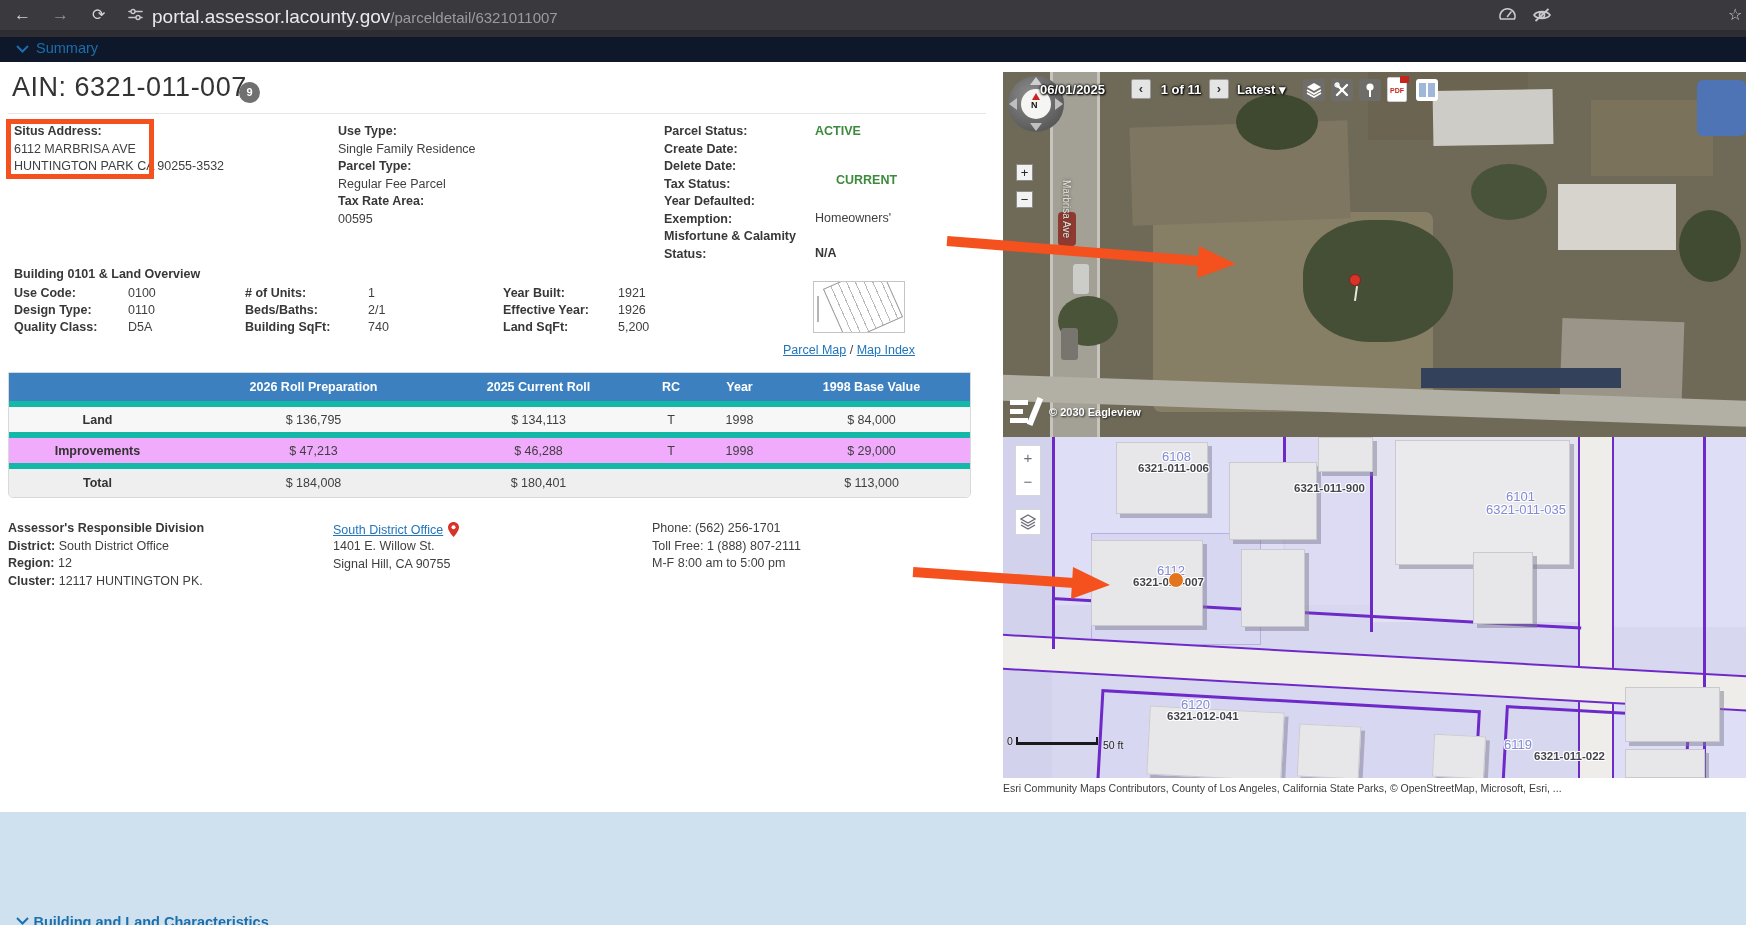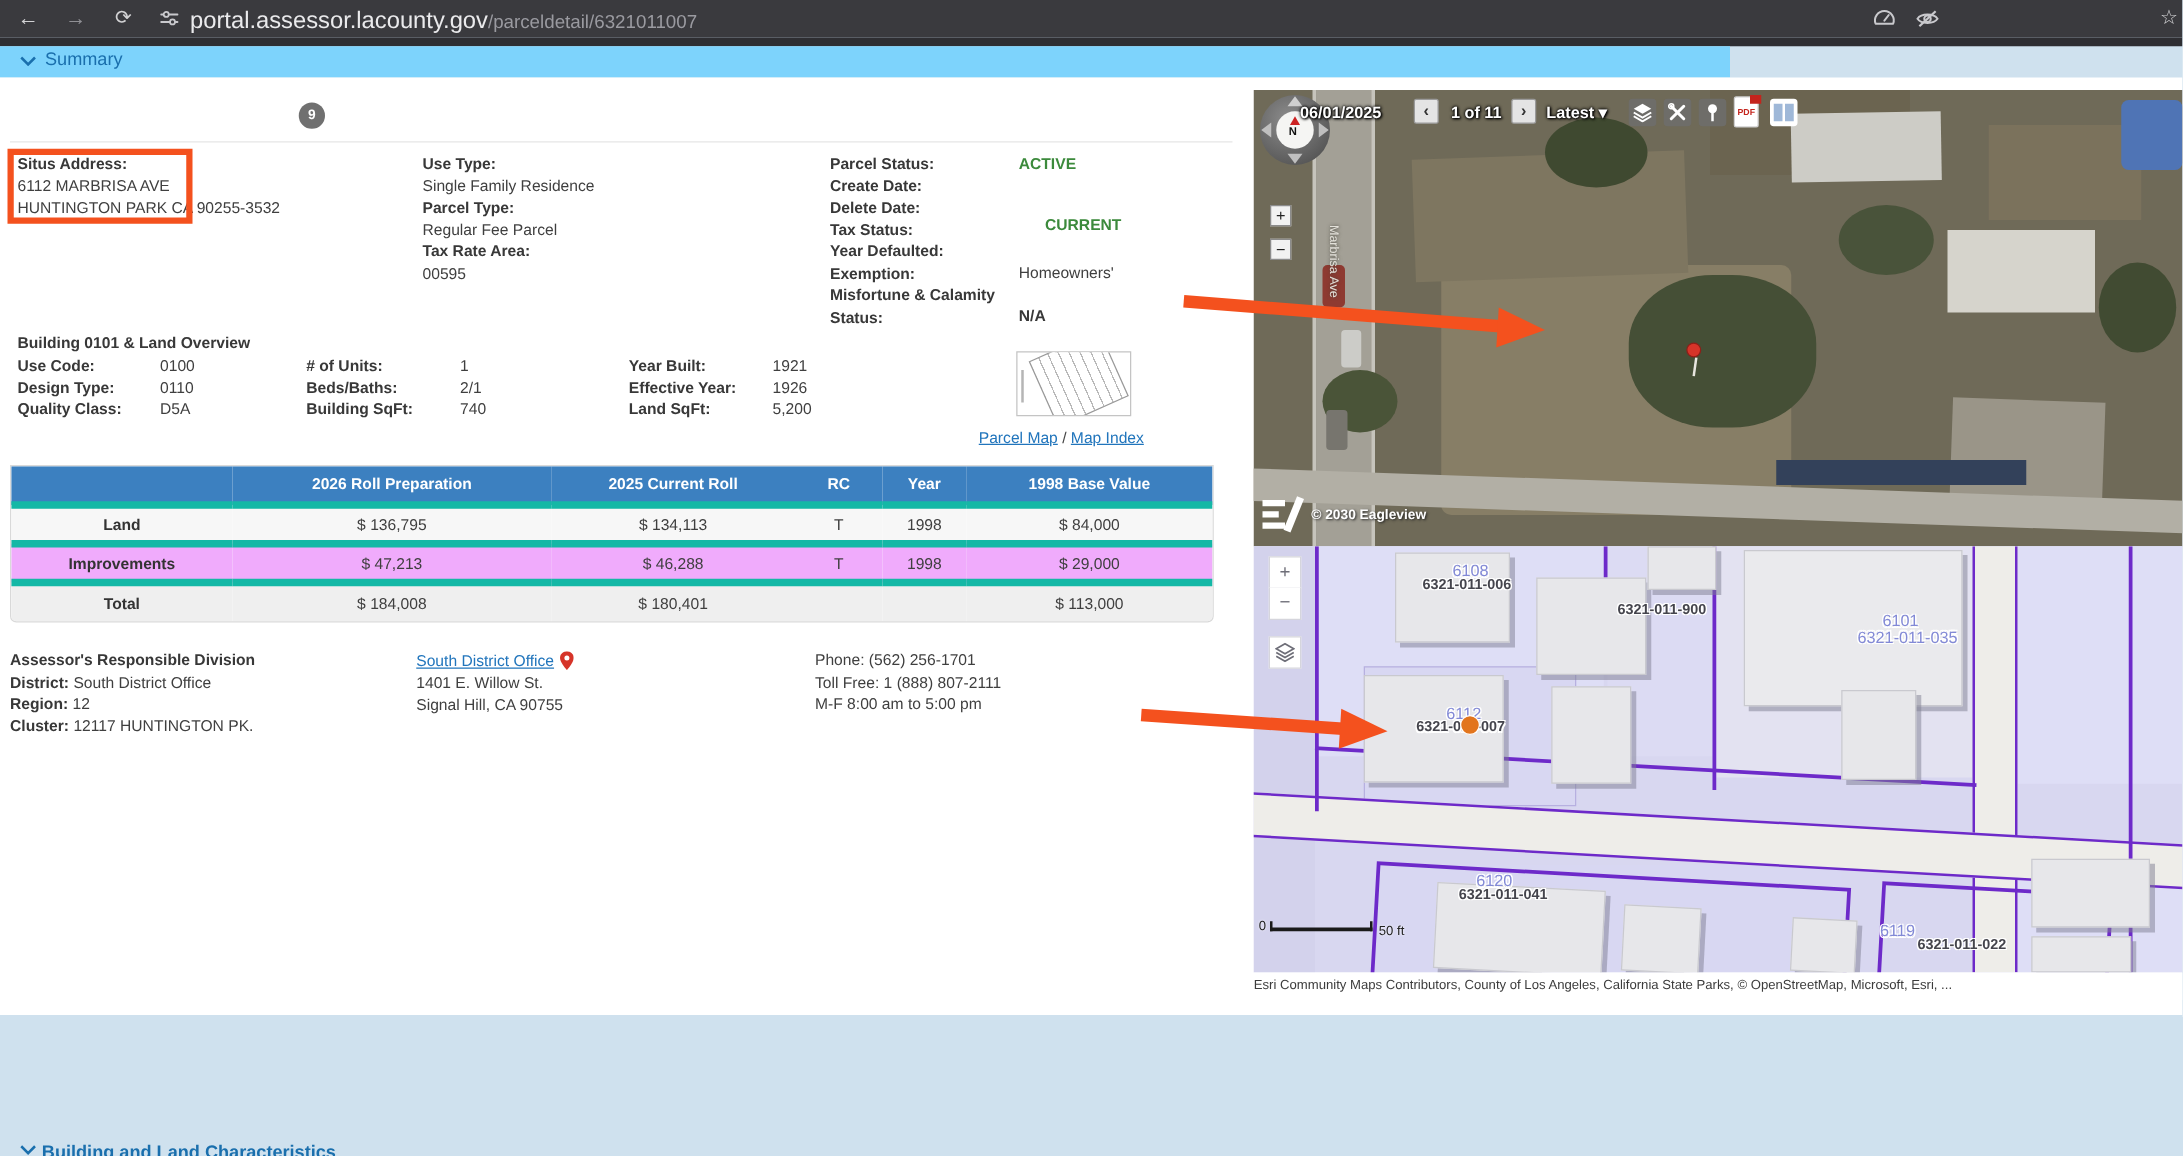--- a/index.html
+++ b/index.html
@@ -10,21 +10,21 @@
 
   
   .browser-bar { left:0; top:0; width:1746px; height:30px; background:#3a3a3e; }
   .browser-strip { left:0; top:30px; width:1746px; height:7px; background:#2e2e32; }
   .nav-glyph { color:#d2d2d4; font-size:17px; line-height:30px; cursor:pointer; }
   .nav-glyph.dim { color:#8f8f94; }
   .url-host { color:#eaeaec; font-size:19px; }
   .url-path { color:#9a9aa0; font-size:15px; }
 
   
-  .summary-strip { left:0; top:37px; width:1384px; height:25px; background:#7dd3fc; }
+  .summary-strip { left:0; top:37px; width:1746px; height:25px; background:#0f172a; }
   .blue-link { color:#1a6fad; font-size:14.5px; cursor:pointer; }
   .card { left:0; top:62px; width:1746px; height:750px; background:#ffffff; }
 
   .ain { font-size:27px; color:#333; letter-spacing:.5px; }
   .badge { width:21px; height:21px; border-radius:50%; background:#707070; color:#fff;
     font-size:11px; font-weight:bold; text-align:center; line-height:21px; }
   .divider { height:1px; background:#e6e6e6; }
 
   .lbl { font-size:12.5px; font-weight:bold; color:#383838; line-height:17.5px; }
   .val { font-size:12.5px; color:#3f3f3f; line-height:17.5px; }
@@ -113,20 +113,24 @@
     <div class="abs" style="left:16px;top:8px;">
       <svg width="13" height="8" viewBox="0 0 13 8">
           <path d="M1 1 L6.5 6.5 L12 1" fill="none" stroke="#1a6fad" stroke-width="2"></path>
         </svg>
     </div>
     <div class="abs blue-link" style="left:36px;top:3px;">Summary</div>
   </div>
 
   <div class="abs card"></div>
 
+  <div class="abs ain" style="left:12px;top:72px;">
+    <span>AIN:</span>
+    <span>6321-011-007</span>
+  </div>
   <div class="abs badge" style="left:239px;top:82px;">9</div>
   <div class="abs divider" style="left:8px;top:113px;width:978px;"></div>
 
   <div class="abs" style="left:14px;top:123px;">
     <div class="lbl">Situs Address:</div>
     <div class="val">6112 MARBRISA AVE</div>
     <div class="val">HUNTINGTON PARK CA 90255-3532</div>
   </div>
 
   <div class="abs annotation-box" style="left:6px;top:119px;width:148px;height:60px;"></div>
@@ -387,21 +391,21 @@
 
     <div class="phouse" style="left:159px;top:12px;">6108</div>
     <div class="plbl" style="left:135px;top:25px;">6321-011-006</div>
     <div class="plbl" style="left:291px;top:45px;">6321-011-900</div>
     <div class="phouse" style="left:503px;top:52px;">6101</div>
     <div class="phouse" style="left:483px;top:65px;">6321-011-035</div>
     <div class="phouse" style="left:154px;top:126px;">6112</div>
     <div class="plbl" style="left:130px;top:139px;">6321-011-007</div>
     <div class="abs" style="left:165px;top:135px;width:16px;height:16px;border-radius:50%;background:#e2751d;border:1px solid #fff;"></div>
     <div class="phouse" style="left:178px;top:260px;">6120</div>
-    <div class="plbl" style="left:164px;top:273px;">6321-011-041</div>
+    <div class="plbl" style="left:164px;top:273px;">6321-012-041</div>
     <div class="phouse" style="left:501px;top:300px;">6119</div>
     <div class="plbl" style="left:483px;top:313px;padding-left:48px;">6321-011-022</div>
 
     <div class="abs p-zoom" style="left:12px;top:8px;">+</div>
     <div class="abs p-zoom" style="left:12px;top:33px;border-top:none;">−</div>
     <div class="abs p-zoom" style="left:12px;top:72px;">
       <svg width="16" height="16" viewBox="0 0 16 16" style="margin:4px auto 0;">
           <path d="M8 1 L15 5 8 9 1 5 Z" fill="none" stroke="#6e6e78" stroke-width="1.4"></path>
           <path d="M1 8 L8 12 15 8" fill="none" stroke="#6e6e78" stroke-width="1.4"></path>
           <path d="M1 11 L8 15 15 11" fill="none" stroke="#6e6e78" stroke-width="1.4"></path>

